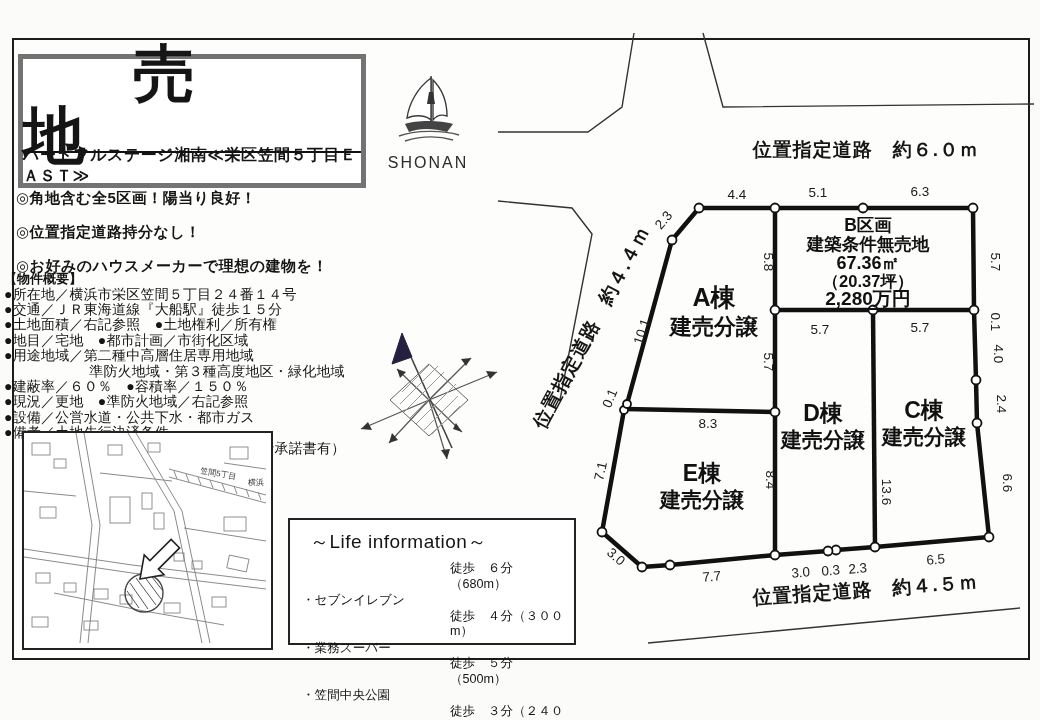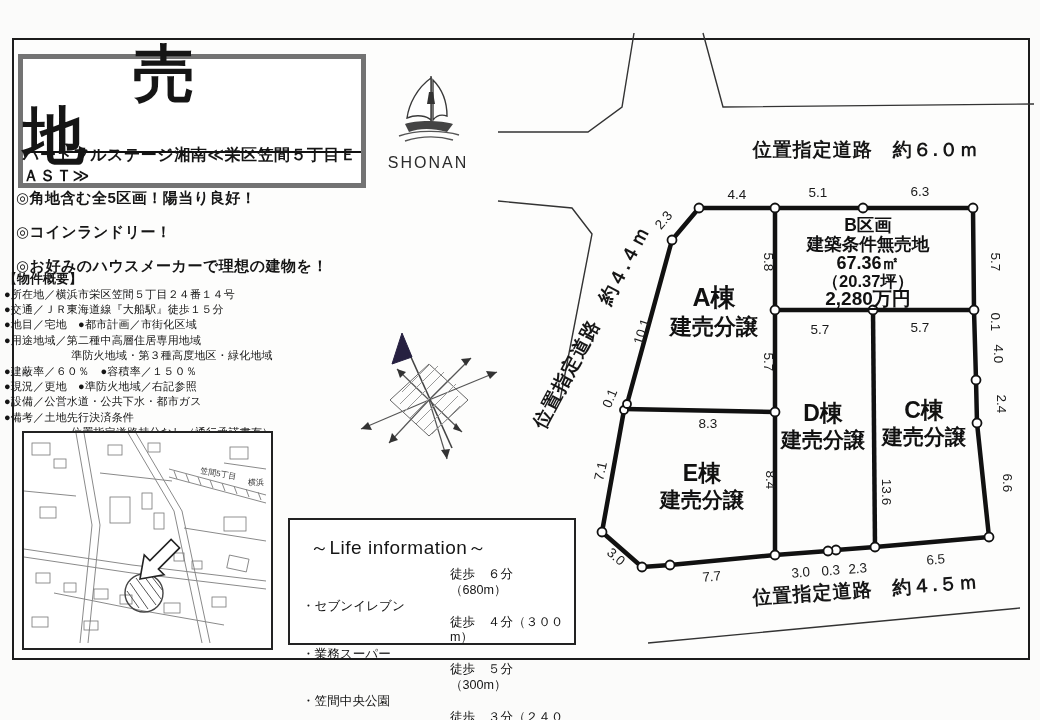--- a/index.html
+++ b/index.html
@@ -30,31 +30,31 @@
   }
   
   #logo{position:absolute;left:378px;top:70px;width:100px;text-align:center;z-index:5;}
   #logo-text{font-size:16px;letter-spacing:2px;color:#2b2b2b;margin-top:2px;font-weight:500;text-align:center;}
   
   #headlines{position:absolute;left:16px;top:181px;z-index:5;width:430px;}
   .headline{font-size:15px;font-weight:800;line-height:34px;letter-spacing:.5px;white-space:nowrap;}
   
   #overview{position:absolute;left:4px;top:271px;z-index:5;width:345px;}
   #overview-heading{font-size:13px;font-weight:700;line-height:15.5px;}
-  .ov-line{font-size:11px;line-height:15.4px;font-weight:500;white-space:nowrap;letter-spacing:.2px;}
+  .ov-line{font-size:14px;line-height:15.4px;font-weight:500;white-space:nowrap;letter-spacing:.2px;}
   
   #map-box{
     position:absolute;left:22px;top:431px;width:247px;height:215px;
     border:2.5px solid #222;background:#fff;z-index:5;overflow:hidden;
   }
   
   #life-box{
     position:absolute;left:288px;top:518px;width:288px;height:127px;
     border:2.5px solid #222;background:#fff;z-index:5;box-sizing:border-box;
-    padding:13px 10px 0 12px;
+    padding:7px 10px 0 12px;
   }
   #life-title{font-size:19px;font-weight:500;letter-spacing:.5px;margin:2px 0 6px 8px;}
   .life-row{display:flex;font-size:12.6px;line-height:15.6px;font-weight:500;}
   .life-name{width:148px;flex:none;margin-top:32px;}
   .life-walk{flex:1;}
   
   #plan{position:absolute;left:0;top:0;z-index:2;}
   .dim{font-size:13.5px;fill:#1a1a1a;font-weight:500;}
   .plot-name{font-weight:800;fill:#111;}
   .road-label{font-size:19px;fill:#161616;font-weight:600;letter-spacing:1px;}
@@ -207,28 +207,29 @@
       <path d="M14,54 C24,50 50,50 62,54 L56,62 C42,58 28,58 18,62 Z" fill="#444" stroke="none"></path>
       <path d="M8,66 C24,60 52,60 68,65" stroke="#555"></path>
       <path d="M14,71 C30,66 48,66 62,70" stroke="#555"></path>
     </g>
   </svg>
   <div id="logo-text">SHONAN</div>
 </div>
 
 <div id="headlines">
   <div class="headline">◎角地含む全5区画！陽当り良好！</div>
-  <div class="headline">◎コインランドリー！</div>
+  <div class="headline">◎位置指定道路持分なし！</div>
   <div class="headline">◎お好みのハウスメーカーで理想の建物を！</div>
 </div>
 
 <div id="overview">
   <div id="overview-heading">【物件概要】</div>
   <div class="ov-line">●所在地／横浜市栄区笠間５丁目２４番１４号</div>
   <div class="ov-line">●交通／ＪＲ東海道線『大船駅』徒歩１５分</div>
+  <div class="ov-line">●土地面積／右記参照　●土地権利／所有権</div>
   <div class="ov-line">●地目／宅地　●都市計画／市街化区域</div>
   <div class="ov-line">●用途地域／第二種中高層住居専用地域</div>
   <div class="ov-line">　　　　　　準防火地域・第３種高度地区・緑化地域</div>
   <div class="ov-line">●建蔽率／６０％　●容積率／１５０％</div>
   <div class="ov-line">●現況／更地　●準防火地域／右記参照</div>
   <div class="ov-line">●設備／公営水道・公共下水・都市ガス</div>
   <div class="ov-line">●備考／土地先行決済条件</div>
   <div class="ov-line">　　　　　　位置指定道路持分なし（通行承諾書有）</div>
 </div>
 
@@ -302,21 +303,21 @@
   <div class="life-row">
     <span class="life-name">・セブンイレブン</span>
     <span class="life-walk">徒歩　６分（680m）</span>
   </div>
   <div class="life-row">
     <span class="life-name">・業務スーパー</span>
     <span class="life-walk">徒歩　４分（３００m）</span>
   </div>
   <div class="life-row">
     <span class="life-name">・笠間中央公園</span>
-    <span class="life-walk">徒歩　５分（300m）</span>
+    <span class="life-walk">徒歩　５分（500m）</span>
   </div>
   <div class="life-row">
     <span class="life-name">・ニトリ</span>
     <span class="life-walk">徒歩　３分（２４０m）</span>
   </div>
   <div class="life-row">
     <span class="life-name">・コインランドリー</span>
     <span class="life-walk">徒歩　１分（　６５m）</span>
   </div>
 </div>

